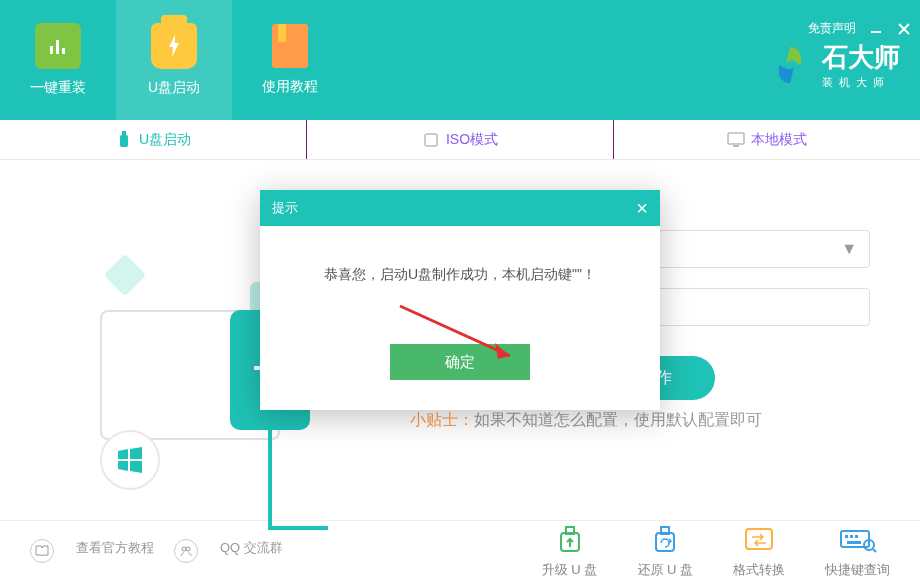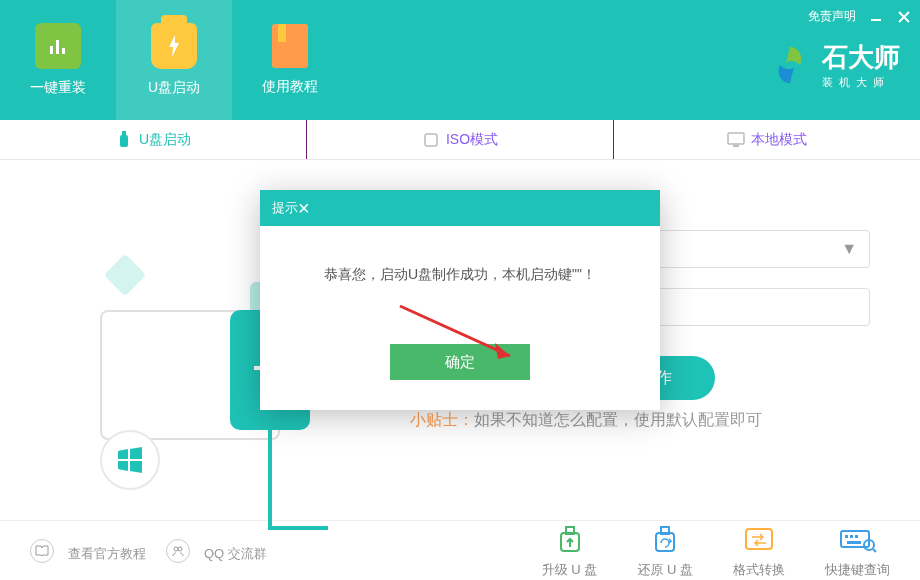--- a/index.html
+++ b/index.html
@@ -1,19 +1,19 @@
 <!DOCTYPE html>
 <html><head>
   <meta charset="utf-8">
   <style>
     * { margin: 0; padding: 0; box-sizing: border-box; font-family: "Microsoft YaHei", sans-serif; }
     body { width: 920px; height: 580px; background: #fff; position: relative; overflow: hidden; }
     
     .header { height: 120px; background: #1fc2b6; display: flex; align-items: flex-start; position: relative; }
-    .header-right { position: absolute; right: 8px; top: 8px; display: flex; align-items: center; gap: 12px; }
+    .header-right { position: absolute; right: 8px; top: 20px; display: flex; align-items: center; gap: 12px; }
     .disclaimer { color: #fff; font-size: 12px; }
     .window-btn { width: 16px; height: 16px; color: #fff; cursor: pointer; display: flex; align-items: center; justify-content: center; }
     
     .nav-tabs { display: flex; height: 120px; align-items: stretch; }
     .nav-tab { width: 116px; display: flex; flex-direction: column; align-items: center; justify-content: center; gap: 10px; cursor: pointer; color: #fff; font-size: 14px; }
     .nav-tab.active { background: rgba(255,255,255,0.15); }
     .nav-icon { width: 46px; height: 46px; display: flex; align-items: center; justify-content: center; }
     .nav-icon-green { background: #7fc442; border-radius: 6px; color: #fff; }
     .nav-icon-usb { background: #ffc93f; border-radius: 6px 6px 10px 10px; position: relative; }
     .nav-icon-usb::before { content: ""; position: absolute; top: -8px; left: 50%; transform: translateX(-50%); width: 26px; height: 10px; background: #ffc93f; border-radius: 4px 4px 0 0; }
@@ -44,29 +44,29 @@
     
     .form-area { position: absolute; right: 50px; top: 70px; width: 460px; }
     .dropdown-placeholder { width: 100%; height: 38px; border: 1px solid #ddd; border-radius: 4px; margin-bottom: 20px; display: flex; align-items: center; justify-content: flex-end; padding: 0 12px; color: #999; }
     .input-row { width: 100%; height: 38px; border: 1px solid #ddd; border-radius: 4px; margin-bottom: 30px; }
     .start-btn { width: 150px; height: 44px; background: #1fc2b6; color: #fff; border: none; border-radius: 22px; font-size: 16px; cursor: pointer; margin: 0 auto; display: block; }
     .tip-text { text-align: left; font-size: 16px; color: #999; margin-top: 10px; }
     .tip-label { color: #ff9b4a; }
     
     .bottom-bar { height: 60px; border-top: 1px solid #eee; display: flex; align-items: center; padding: 0 30px; justify-content: space-between; }
     .bottom-left { display: flex; gap: 20px; }
-    .bottom-link { display: flex; align-items: flex-end; gap: 14px; color: #999; font-size: 13px; cursor: pointer; }
+    .bottom-link { display: flex; align-items: flex-start; gap: 22px; color: #999; font-size: 13px; cursor: pointer; }
     .bottom-icon-circle { width: 24px; height: 24px; border: 1px solid #ccc; border-radius: 50%; display: flex; align-items: center; justify-content: center; font-size: 12px; }
     .bottom-actions { display: flex; gap: 40px; }
     .action-item { display: flex; flex-direction: column; align-items: center; gap: 6px; cursor: pointer; color: #888; font-size: 13px; }
     .action-icon { width: 38px; height: 32px; display: flex; align-items: center; justify-content: center; }
     
     .modal-overlay { position: absolute; inset: 0; display: flex; align-items: flex-start; justify-content: center; padding-top: 190px; }
     .modal { width: 400px; background: #fff; box-shadow: 0 6px 30px rgba(0,0,0,0.25); }
-    .modal-header { height: 36px; background: #1fc2b6; display: flex; align-items: center; justify-content: flex-start; padding: 0 12px; color: #fff; font-size: 13px; }
+    .modal-header { height: 36px; background: #1fc2b6; display: flex; align-items: center; justify-content: space-between; padding: 0 12px; color: #fff; font-size: 13px; }
     .modal-close { cursor: pointer; font-size: 20px; font-weight: 300; }
     .modal-body { padding: 40px 20px 30px; text-align: center; font-size: 14px; color: #555; position: relative; }
     .modal-btn { width: 140px; height: 36px; background: #49b86a; color: #fff; border: none; font-size: 15px; cursor: pointer; margin-top: 60px; }
     .arrow { position: absolute; left: 130px; top: 75px; }
   </style>
 </head>
 <body>
 
 <div class="header">
   <div class="nav-tabs">

